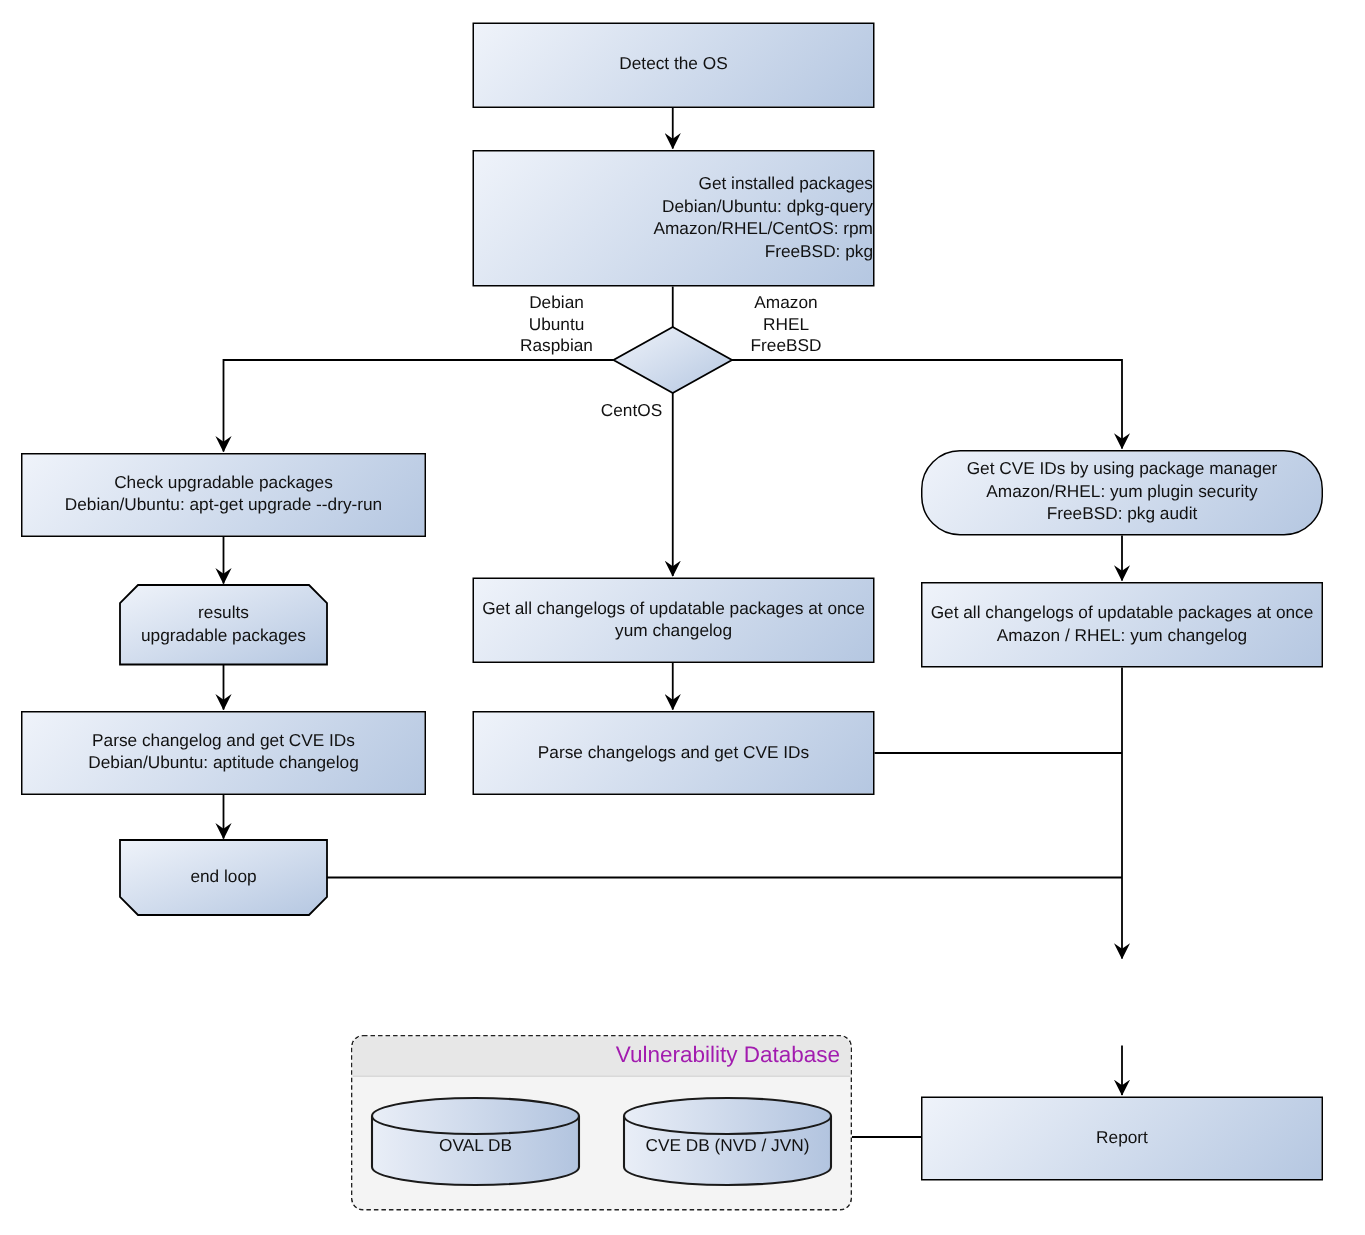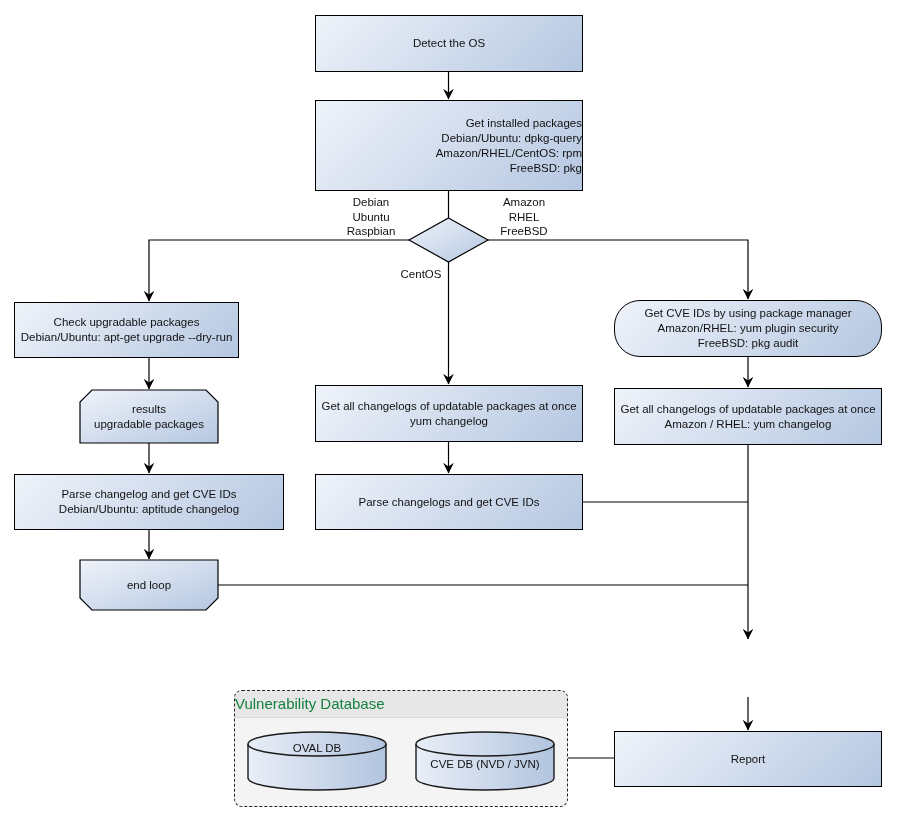--- a/index.html
+++ b/index.html
@@ -25,21 +25,21 @@
     position:absolute;text-align:center;font-size:11.5px;line-height:14.5px;
   }
   .edge-label .ln{white-space:nowrap;display:block;}
   .db-container{
     position:absolute;left:234px;top:690px;width:334px;height:117px;
     box-sizing:border-box;border:1.5px dashed #222;border-radius:8px;
     background:#f4f4f4;overflow:hidden;
   }
   .db-header{
     height:26px;background:#e7e7e7;border-bottom:1px solid #d9d9d9;
-    padding-right:7px;font-size:15px;line-height:25px;color:#15803d;
+    text-align:right;padding-right:7px;font-size:15px;line-height:25px;color:#a21caf;
     white-space:nowrap;
   }
   .cyl-label{
     position:absolute;display:flex;align-items:center;justify-content:center;
     font-size:11.5px;white-space:nowrap;
   }
 </style>
 </head>
 <body>
 
@@ -103,21 +103,21 @@
     <span class="ln">Detect the OS</span>
   </div>
 
   <div class="node" style="left:315px;top:100px;width:268px;height:91px;align-items:flex-end;">
     <span class="ln">Get installed packages</span>
     <span class="ln">Debian/Ubuntu: dpkg-query</span>
     <span class="ln">Amazon/RHEL/CentOS: rpm</span>
     <span class="ln">FreeBSD: pkg</span>
   </div>
 
-  <div class="node" style="left:14px;top:302px;width:225px;height:56px;">
+  <div class="node" style="left:14px;top:302px;width:270px;height:56px;">
     <span class="ln">Check upgradable packages</span>
     <span class="ln">Debian/Ubuntu: apt-get upgrade --dry-run</span>
   </div>
 
   <div class="node" style="left:14px;top:474px;width:270px;height:56px;">
     <span class="ln">Parse changelog and get CVE IDs</span>
     <span class="ln">Debian/Ubuntu: aptitude changelog</span>
   </div>
 
   <div class="node" style="left:315px;top:385px;width:268px;height:57px;">
@@ -147,21 +147,21 @@
 
   <div class="shape-label" style="left:80px;top:390px;width:138px;height:53px;">
     <span class="ln">results</span>
     <span class="ln">upgradable packages</span>
   </div>
 
   <div class="shape-label" style="left:80px;top:560px;width:138px;height:50px;">
     <span class="ln">end loop</span>
   </div>
 
-  <div class="cyl-label" style="left:248px;top:728px;width:138px;height:40px;">OVAL DB</div>
+  <div class="cyl-label" style="left:248px;top:744px;width:138px;height:40px;">OVAL DB</div>
 
   <div class="cyl-label" style="left:416px;top:744px;width:138px;height:40px;">CVE DB (NVD / JVN)</div>
 
   <div class="edge-label" style="left:330px;top:195px;width:82px;">
     <span class="ln">Debian</span>
     <span class="ln">Ubuntu</span>
     <span class="ln">Raspbian</span>
   </div>
 
   <div class="edge-label" style="left:483px;top:195px;width:82px;">

